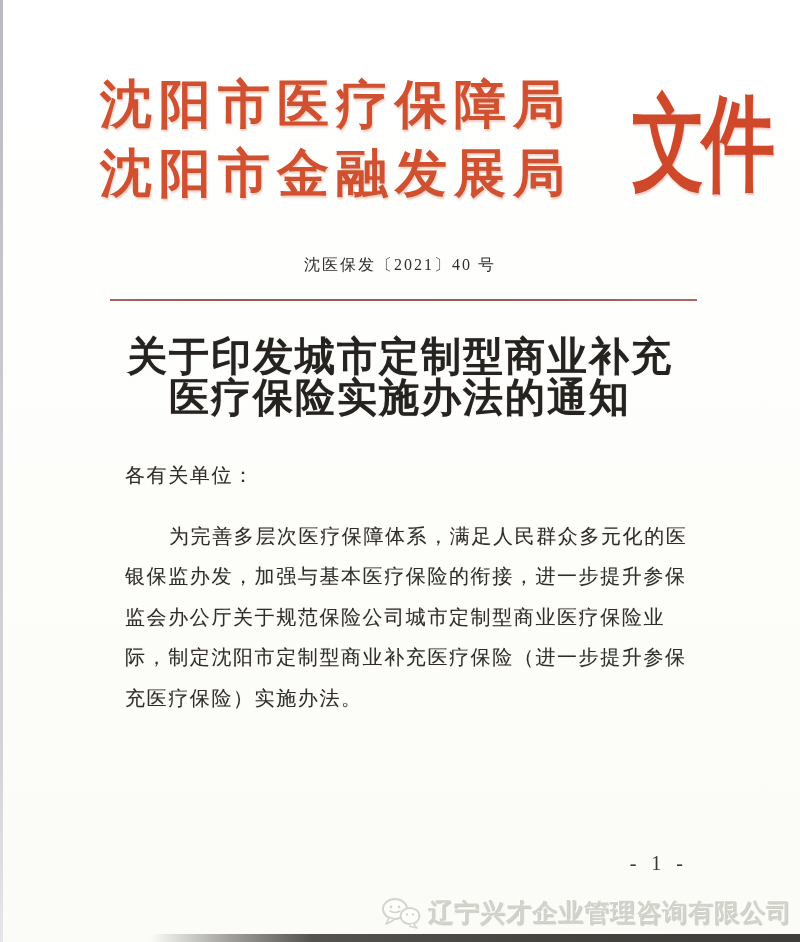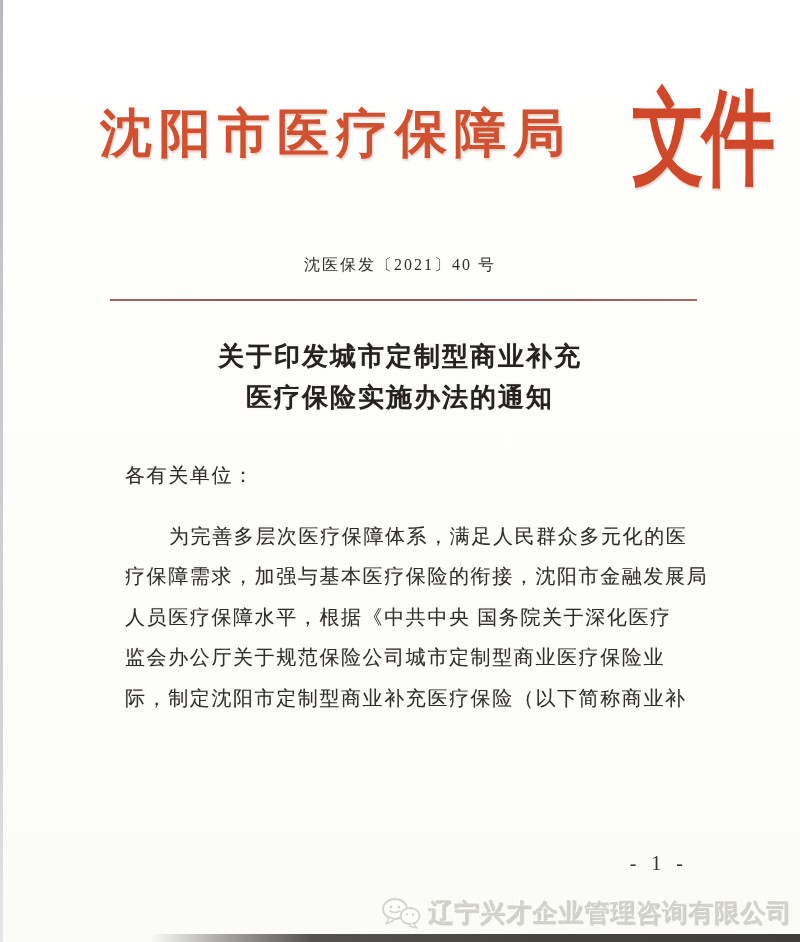--- a/index.html
+++ b/index.html
@@ -69,21 +69,21 @@
     top: 299px; left: 110px;
     width: 587px; height: 2px;
     background: linear-gradient(90deg, #a3655c, #9a5a50 20%, #a05e55 80%, #a86a60);
   }
 
   
   .doc-title {
     position: absolute;
     top: 336px; left: 0; right: 0;
     text-align: center;
-    font-size: 26px;
+    font-size: 40px;
     font-weight: bold;
     color: #252220;
     letter-spacing: 2px;
     line-height: 41px;
     text-shadow: 0 0 1px rgba(40, 36, 32, 0.35);
   }
 
   
   .doc-body {
     position: absolute;
@@ -142,40 +142,41 @@
 </head>
 <body>
 
 <div class="page">
 
   <div class="left-edge"></div>
 
   <div class="letterhead">
     <div class="agency-names">
       <div class="agency-line">沈阳市医疗保障局</div>
+      <div class="agency-line">沈阳市金融发展局</div>
     </div>
     <div class="doc-word">文件</div>
   </div>
 
   <div class="doc-number">沈医保发〔2021〕40 号</div>
 
   <div class="red-rule"></div>
 
   <div class="doc-title">
     <span>关于印发城市定制型商业补充</span><br>
     <span>医疗保险实施办法的通知</span>
   </div>
 
   <div class="doc-body">
     <div class="salutation">各有关单位：</div>
     <div class="body-line indent">为完善多层次医疗保障体系，满足人民群众多元化的医</div>
-    <div class="body-line">疗保障需求，加强与基本医疗保险的衔接，沈阳市金融发展局</div>
-    <div class="body-line">人员医疗保障水平，根据《中共中央 国务院关于深化医疗</div>
+    <div class="body-line">银保监办发，加强与基本医疗保险的衔接，进一步提升参保</div>
     <div class="body-line">监会办公厅关于规范保险公司城市定制型商业医疗保险业</div>
-    <div class="body-line">际，制定沈阳市定制型商业补充医疗保险（以下简称商业补</div>
+    <div class="body-line">际，制定沈阳市定制型商业补充医疗保险（进一步提升参保</div>
+    <div class="body-line">充医疗保险）实施办法。</div>
   </div>
 
   <div class="page-number">- 1 -</div>
 
   <div class="watermark">
     <svg class="watermark-logo" width="42" height="34" viewBox="0 0 42 34" aria-hidden="true">
 
       <ellipse cx="15" cy="13" rx="12" ry="10" fill="#ffffff" stroke="#cfcfc8" stroke-width="2"></ellipse>
       <circle cx="11" cy="11" r="1.4" fill="#cfcfc8"></circle>
       <circle cx="19" cy="11" r="1.4" fill="#cfcfc8"></circle>

